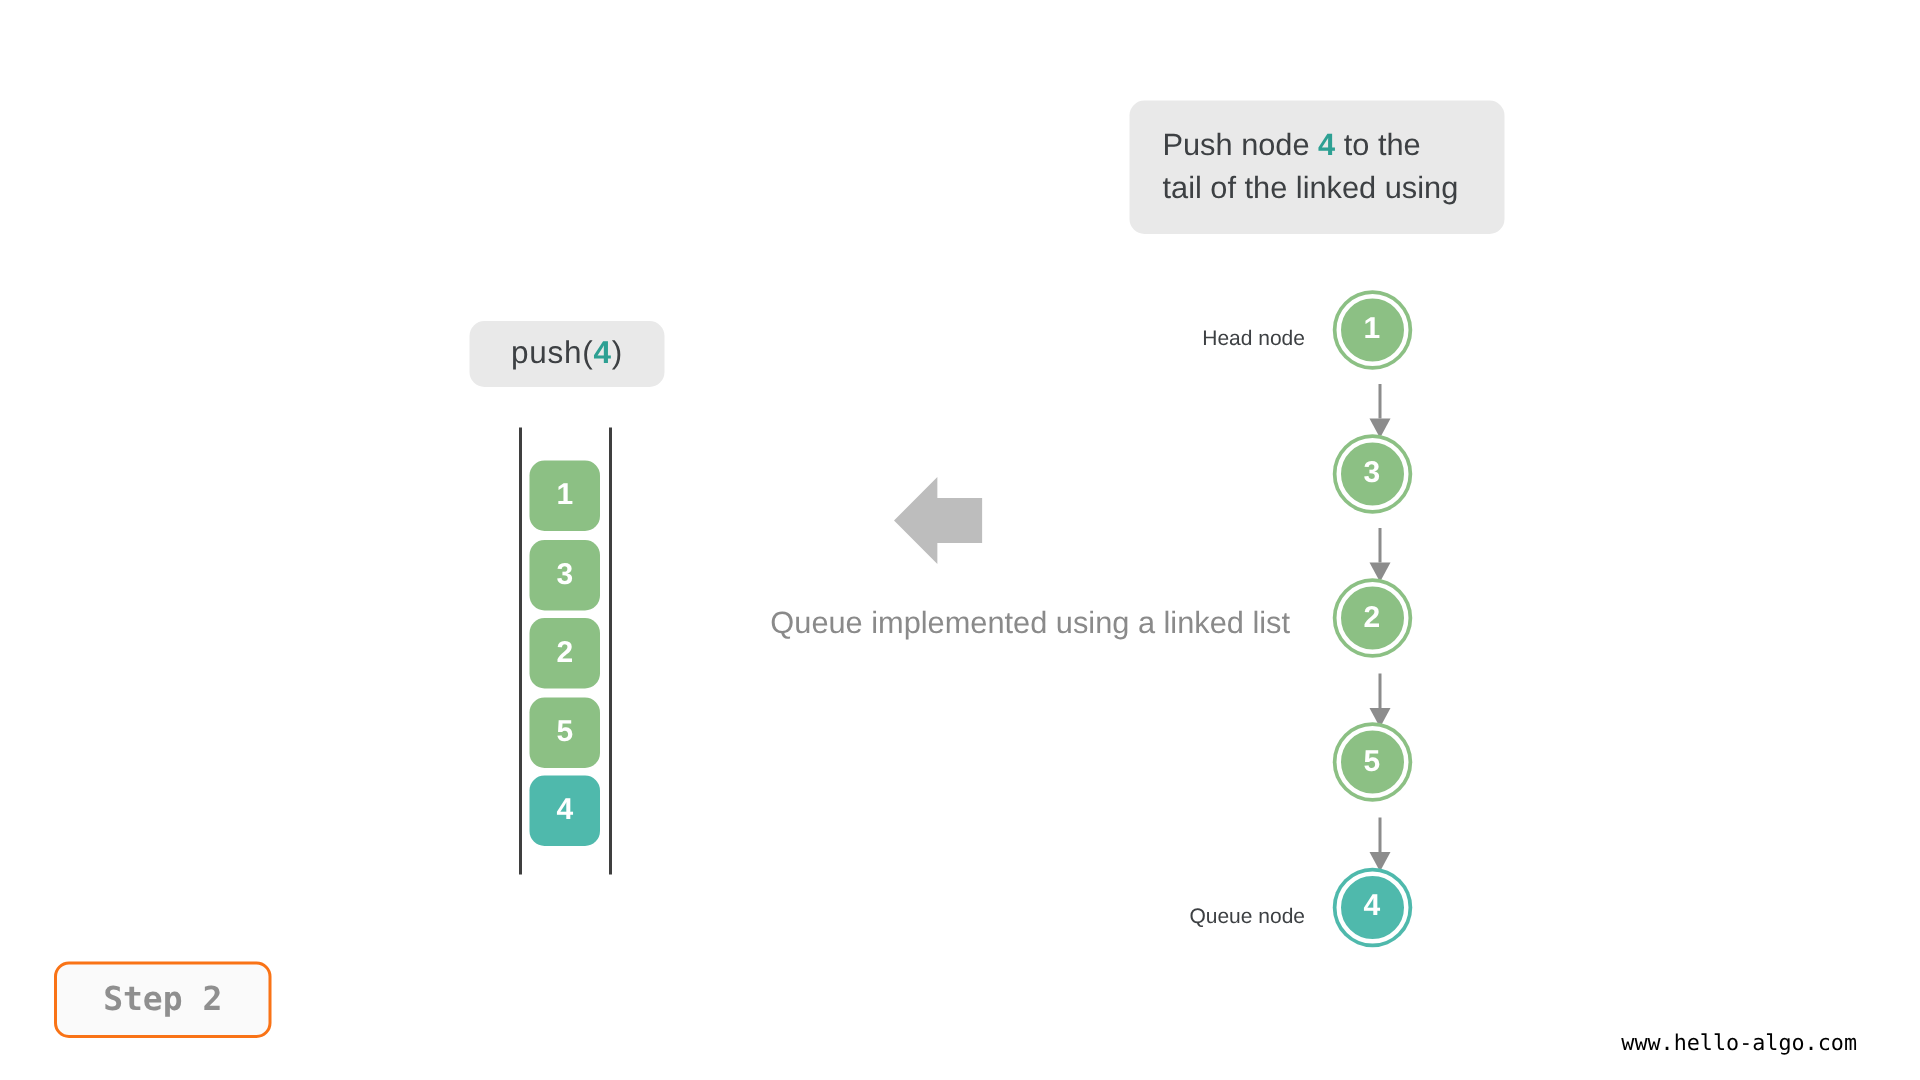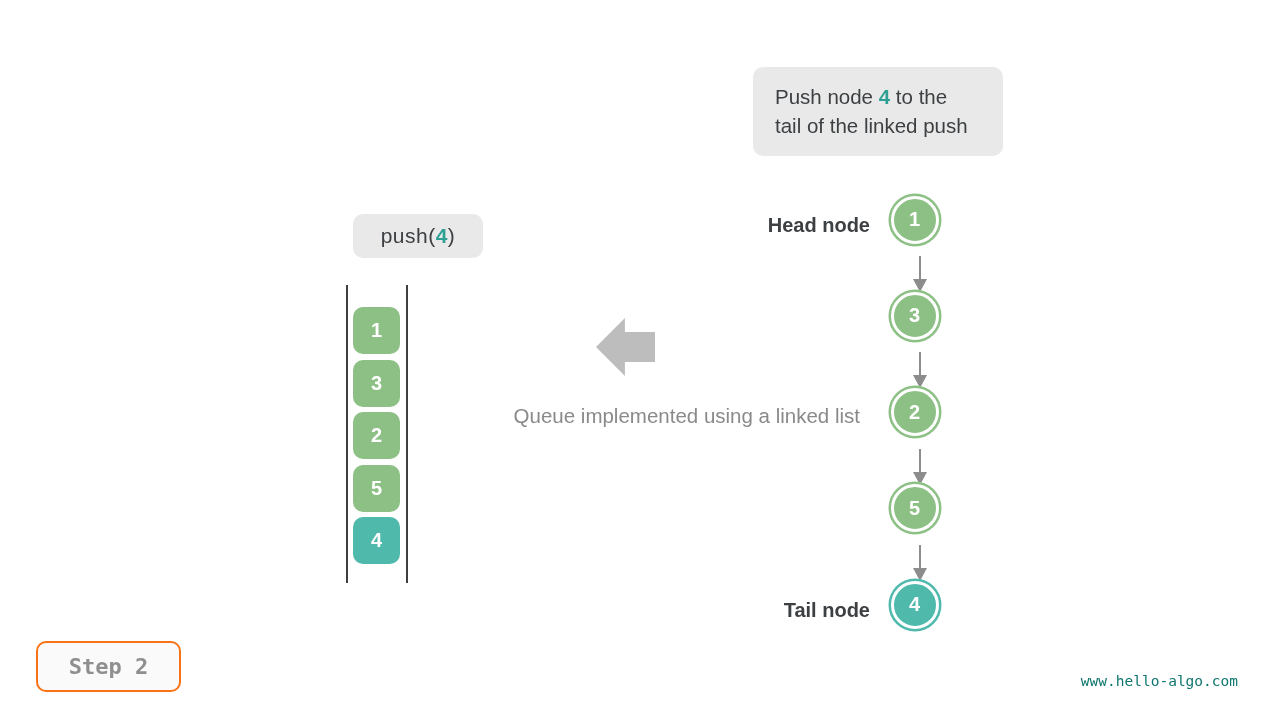--- a/index.html
+++ b/index.html
@@ -29,21 +29,20 @@
     padding: 15px 0 0 22px;
     font-size: 20.5px;
     line-height: 29px;
   }
   #push-call {
     left: 313px; top: 214px;
     width: 130px; height: 44px;
     display: flex; align-items: center; justify-content: center;
     font-size: 21px;
     letter-spacing: 0.5px;
-    margin-left: 40px;
   }
   .teal-num {
     color: var(--teal-text, #2da093);
     font-weight: bold;
   }
 
   
   .queue-wall {
     position: absolute;
     top: 285px;
@@ -123,22 +122,22 @@
     width: 0; height: 0;
     border-left: 7.5px solid transparent;
     border-right: 7.5px solid transparent;
     border-top: 13px solid var(--arrow, #8c8c8c);
   }
   .node-label {
     position: absolute;
     left: 690px;
     width: 180px;
     text-align: right;
-    font-size: 20px;
-    font-weight: bold;
+    font-size: 14px;
+    font-weight: normal;
     color: var(--dark, #3d4043);
     line-height: 28px;
   }
   #head-node-label { top: 211px; }
   #tail-node-label { top: 596px; }
 
   
   #step-badge {
     position: absolute;
     left: 36px; top: 641px;
@@ -148,34 +147,34 @@
     background: #fafafa;
     display: flex; align-items: center; justify-content: center;
     font-family: "DejaVu Sans Mono", "Liberation Mono", monospace;
     font-size: 22px; font-weight: bold;
     color: #8f8f8f;
   }
 
   
   #watermark {
     position: absolute;
-    right: 42px; top: 673px;
+    right: 42px; top: 688px;
     font-family: "DejaVu Sans Mono", "Liberation Mono", monospace;
     font-size: 14.5px;
-    color: #0f766e;
+    color: #000000;
   }
 </style>
 </head>
 <body>
 
 <div id="canvas">
 
   <div class="label-box" id="push-instruction">
     <div><span>Push node </span><span class="teal-num">4</span><span> to the</span></div>
-    <div>tail of the linked push</div>
+    <div>tail of the linked using</div>
   </div>
 
   <div class="label-box" id="push-call">
       <span>push(</span>
       <span class="teal-num">4</span>
       <span>)</span>
     </div>
 
   <div class="queue-wall" id="queue-wall-left"></div>
   <div class="queue-wall" id="queue-wall-right"></div>
@@ -208,19 +207,19 @@
         <div class="head"></div>
       </div>
       <div class="list-node" style="top: 259.25px;">5</div>
       <div class="node-arrow" style="top: 319.75px;">
         <div class="stem"></div>
         <div class="head"></div>
       </div>
       <div class="list-node highlight" style="top: 355.5px;">4</div>
     </div>
   <div class="node-label" id="head-node-label">Head node</div>
-  <div class="node-label" id="tail-node-label">Tail node</div>
+  <div class="node-label" id="tail-node-label">Queue node</div>
 
   <div id="step-badge">Step 2</div>
 
   <div id="watermark">www.hello-algo.com</div>
 
 </div>
 
 </body></html>

